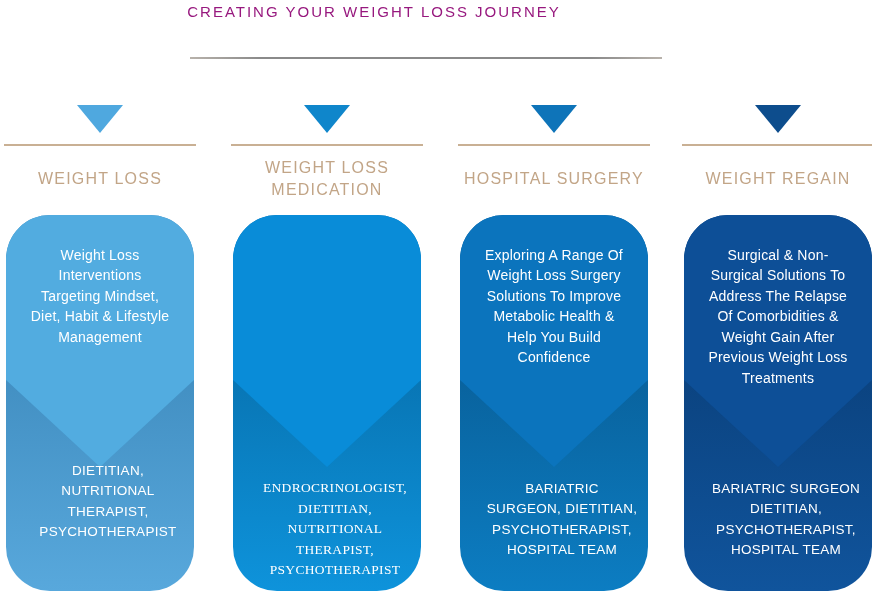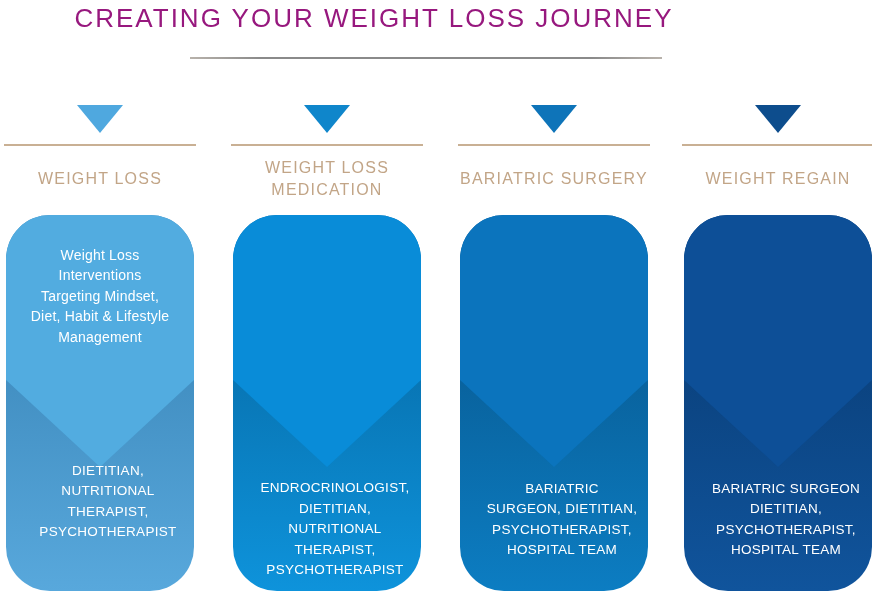--- a/index.html
+++ b/index.html
@@ -1,21 +1,21 @@
 <!DOCTYPE html>
 <html><head>
 <meta charset="utf-8">
 <style>
   html,body{margin:0;padding:0;background:#ffffff;}
   body{font-family:"Liberation Sans", sans-serif;}
   .stage{position:relative;width:872px;height:593px;background:#fff;overflow:hidden;}
 
   .page-title{
     position:absolute;top:3px;left:0;width:748px;
-    text-align:center;font-size:26px;font-weight:500;
+    text-align:center;font-size:15px;font-weight:500;
     letter-spacing:2px;color:var(--c-title);white-space:nowrap;
   }
   .title-divider{
     position:absolute;top:57px;left:190px;width:472px;height:2px;
     background:linear-gradient(90deg,#b8b2ab,var(--c-divider) 15%,var(--c-divider) 85%,#b8b2ab);
   }
 
   .column{position:absolute;top:100px;width:188px;height:493px;}
   .col-1{left:6px;}
   .col-2{left:233px;}
@@ -61,21 +61,21 @@
   }
   .card-team{
     position:absolute;bottom:0;left:16px;right:0;
     padding:0 4px;
     color:var(--c-cardtext);text-align:center;
     font-size:13.5px;line-height:1.52;font-weight:500;
     white-space:pre-line;letter-spacing:0.3px;
   }
   .pb-lg{padding-bottom:48px;}
   .pb-md{padding-bottom:30px;margin-top:28px;}
-  .pb-sm{padding-bottom:10px;}
+  .pb-sm{padding-bottom:10px;font-family:Liberation Serif, serif;}
 </style>
 </head>
 <body>
 
 <div class="stage" style="--c-title: #97187E; --c-heading: #C2A587; --c-rule: #C9B094; --c-divider: #8A8A8A; --c-cardtext: #FFFFFF;">
 
   <div class="page-title">CREATING YOUR WEIGHT LOSS JOURNEY</div>
   <div class="title-divider"></div>
 
   <div class="column col-1" style="--tri: #4FA8DF; --base: #52ACE0; --dark1: #428FC2; --dark2: #58A8DC;">
@@ -106,36 +106,49 @@
 DIETITIAN,
 NUTRITIONAL
 THERAPIST,
 PSYCHOTHERAPIST</div>
     </div>
   </div>
 
   <div class="column col-3" style="--tri: #0E74B9; --base: #0B74BD; --dark1: #09629D; --dark2: #0C7DC2;">
     <div class="tri"></div>
     <div class="rule"></div>
-    <div class="col-heading">BARIATRIC SURGERY</div>
+    <div class="col-heading">HOSPITAL SURGERY</div>
     <div class="card">
       <div class="chev"></div>
+      <div class="card-desc">Exploring A Range Of
+Weight Loss Surgery
+Solutions To Improve
+Metabolic Health &amp;
+Help You Build
+Confidence</div>
       <div class="card-team pb-md">BARIATRIC
 SURGEON, DIETITIAN,
 PSYCHOTHERAPIST,
 HOSPITAL TEAM</div>
     </div>
   </div>
 
   <div class="column col-4" style="--tri: #0D4D8D; --base: #0D4F97; --dark1: #0B4380; --dark2: #10549C;">
     <div class="tri"></div>
     <div class="rule"></div>
     <div class="col-heading">WEIGHT REGAIN</div>
     <div class="card">
       <div class="chev"></div>
+      <div class="card-desc">Surgical &amp; Non-
+Surgical Solutions To
+Address The Relapse
+Of Comorbidities &amp;
+Weight Gain After
+Previous Weight Loss
+Treatments</div>
       <div class="card-team pb-md">BARIATRIC SURGEON
 DIETITIAN,
 PSYCHOTHERAPIST,
 HOSPITAL TEAM</div>
     </div>
   </div>
 
 </div>
 
 </body></html>

